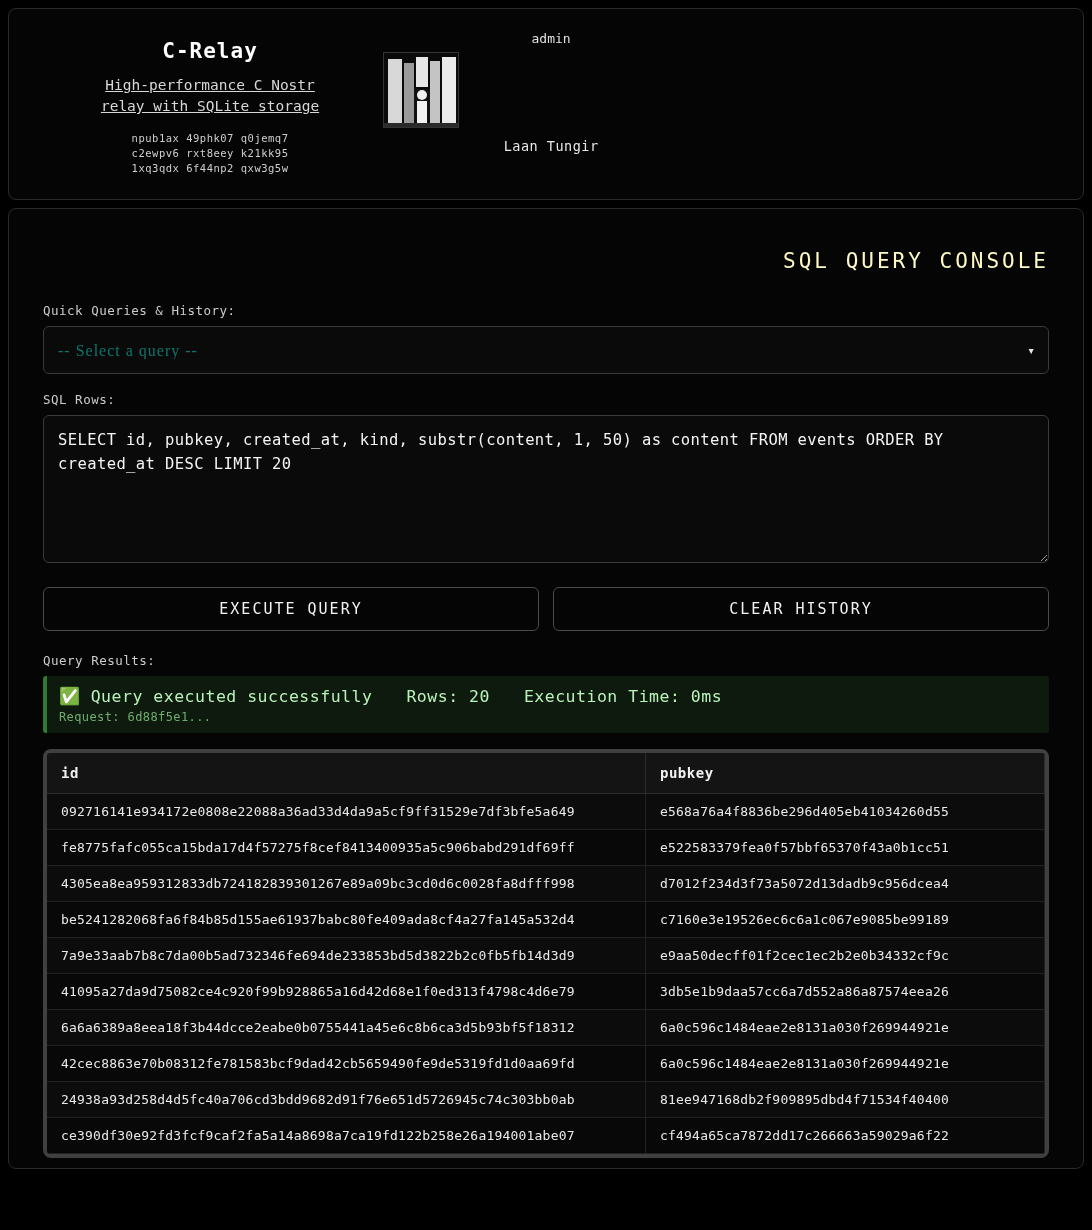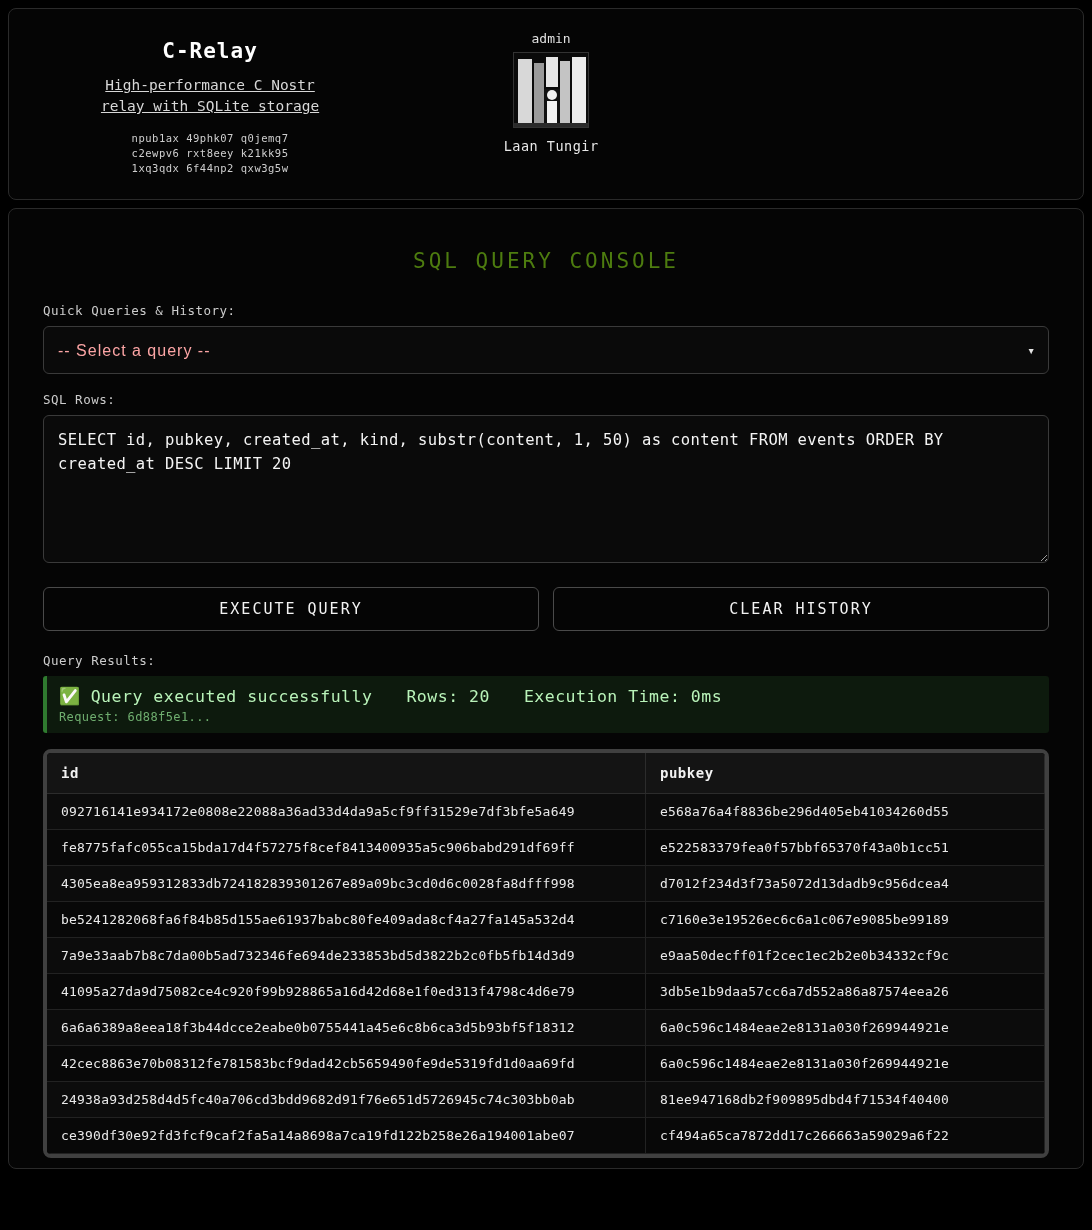--- a/index.html
+++ b/index.html
@@ -67,21 +67,20 @@
     color: #cfcfcf;
     line-height: 1.45;
     letter-spacing: 0.5px;
   }
   .user-block {
     flex: 0 0 33%;
     text-align: center;
     padding-top: 4px;
     display: flex;
     flex-direction: column;
-    align-items: center;
   }
   .user-role {
     font-size: 13px;
     color: #e0e0e0;
     margin-bottom: 6px;
   }
   .avatar {
     width: 76px;
     height: 76px;
     background: #0b0b0b;
@@ -94,41 +93,41 @@
     font-size: 13.5px;
     color: #e8e8e8;
     letter-spacing: 0.5px;
   }
 
   
   .console {
     padding: 26px 34px 10px 34px;
   }
   .console-title {
-    text-align: center;
+    text-align: right;
     font-size: 21px;
     letter-spacing: 3px;
-    color: #4d7c0f;
+    color: #fef9c3;
     margin: 14px 0 30px 0;
   }
   .field-label {
     font-size: 12.5px;
     color: #cdcdcd;
     margin-bottom: 8px;
     letter-spacing: 0.5px;
   }
   .select-wrap { position: relative; margin-bottom: 18px; }
   select.query-select {
     width: 100%;
     height: 48px;
     background: #0a0a0a;
-    color: #fca5a5;
+    color: #0f766e;
     border: 1px solid #3a3a3a;
     border-radius: 6px;
-    font-family: Liberation Sans, sans-serif;
+    font-family: Liberation Serif, serif;
     font-size: 16px;
     padding: 0 14px;
     letter-spacing: 1px;
     appearance: none;
     -webkit-appearance: none;
   }
   .select-arrow {
     position: absolute;
     right: 14px; top: 50%;
     transform: translateY(-50%);

